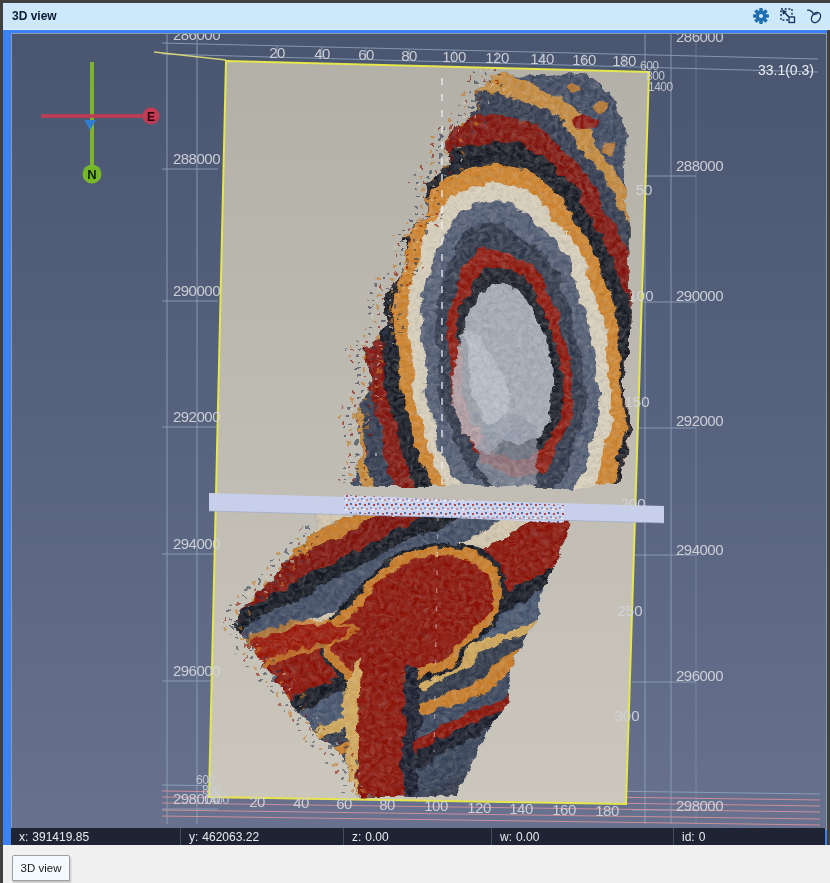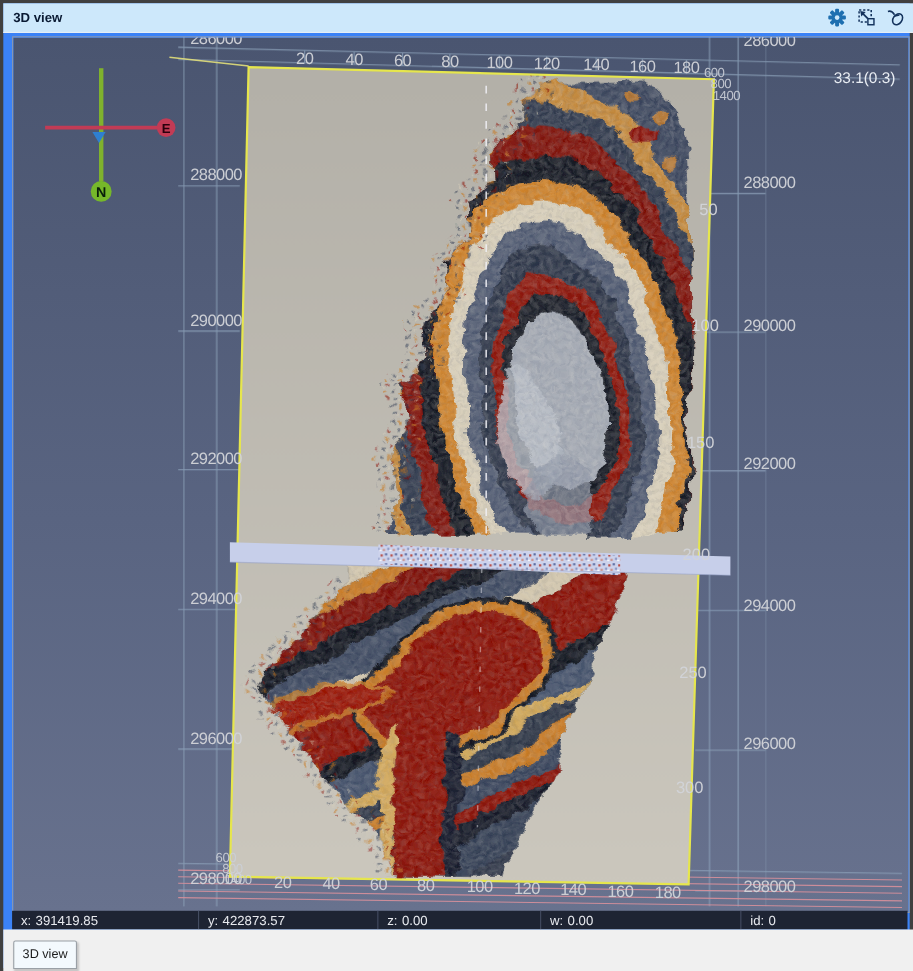--- a/index.html
+++ b/index.html
@@ -314,21 +314,21 @@
     </svg>
   </div>
 
   <div class="statusbar">
     <div class="cell c1">
       <span class="lab">x:</span>
         <span>391419.85</span>
     </div>
     <div class="cell c2">
       <span class="lab">y:</span>
-        <span>422873.57</span>
+        <span>462063.22</span>
     </div>
     <div class="cell c3">
       <span class="lab">z:</span>
         <span>0.00</span>
     </div>
     <div class="cell c4">
       <span class="lab">w:</span>
         <span>0.00</span>
     </div>
     <div class="cell c5">

